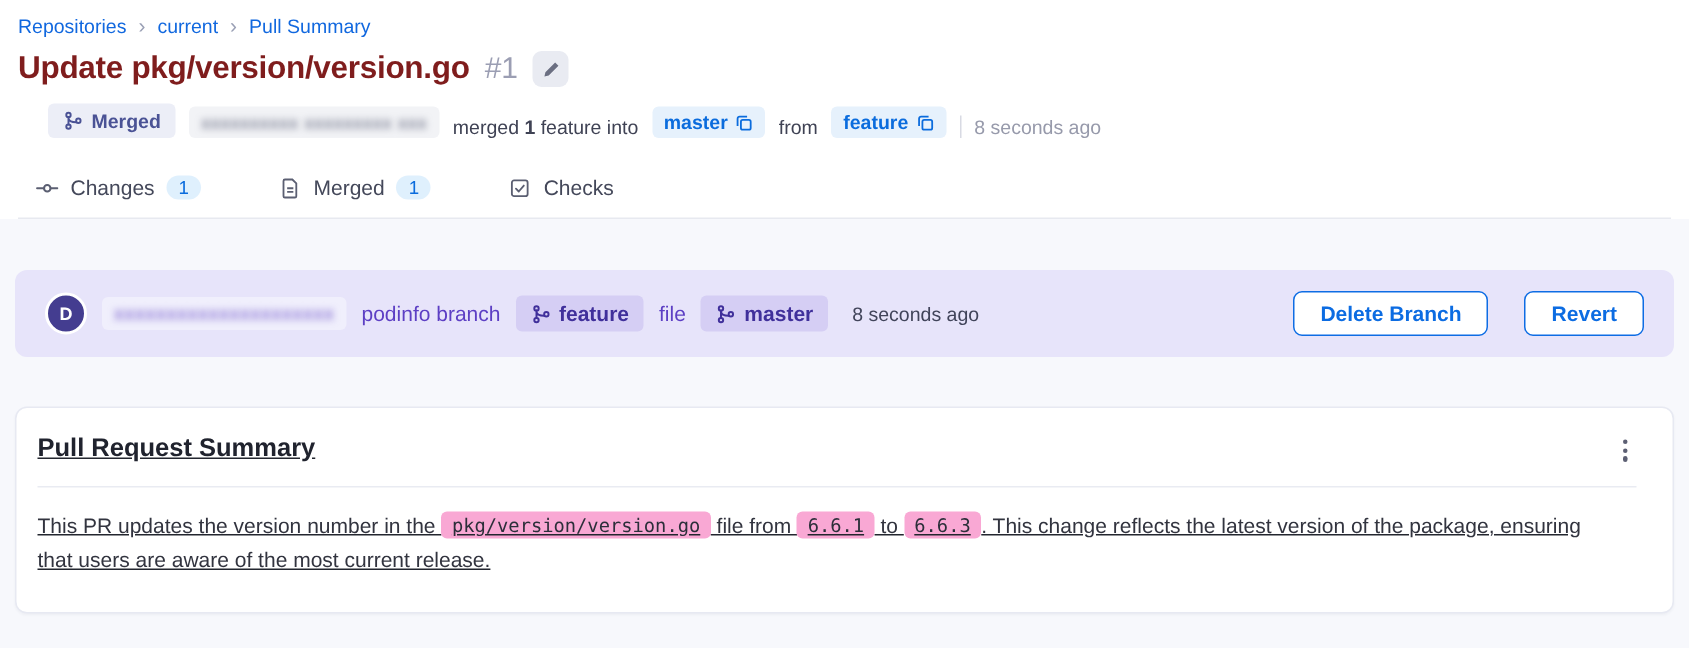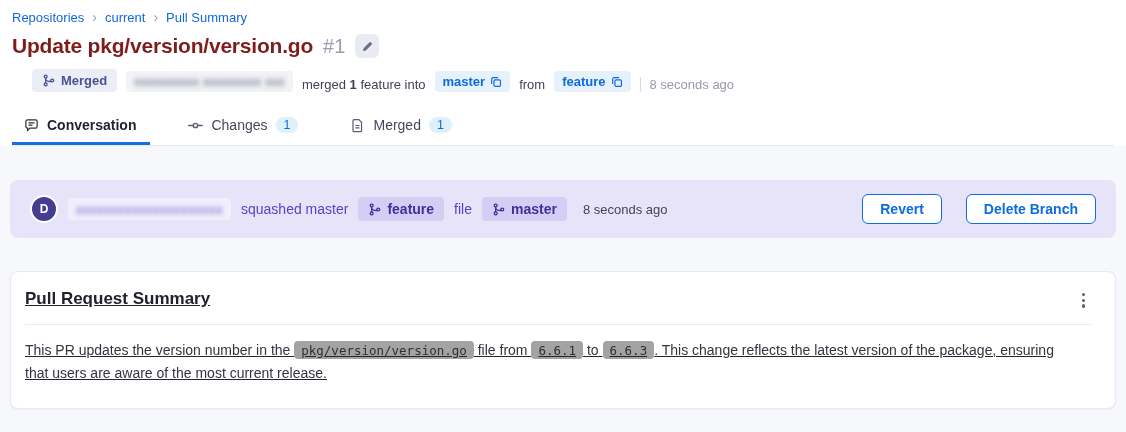--- a/index.html
+++ b/index.html
@@ -63,21 +63,21 @@
 
   .summary-card { margin-top:33px; background:#ffffff; border:1px solid #e7e9f2; border-radius:8px;
                   padding:17px 24px 22px 14px; box-shadow:0 1px 2px rgba(40,50,80,0.05);text-decoration:underline; }
   .card-head { display:flex; align-items:flex-start; justify-content:space-between; }
   .card-title { font-size:17px; font-weight:bold; color:#20232e; }
   .kebab-btn { border:none; background:transparent; cursor:pointer; padding:4px 6px; display:flex;
                flex-direction:column; gap:2.5px; align-items:center; }
   .kebab-btn i { width:3.2px; height:3.2px; border-radius:50%; background:#5c5f73; display:block; }
   .card-divider { border:none; border-top:1px solid #e9ebf2; margin-top:12px; }
   .card-body { margin-top:14px; font-size:14px; color:#32343f; line-height:1.68; max-width:1040px; }
-  .code { background:#a3a3a3; border-radius:4px; padding:1.5px 7px; font-family:"DejaVu Sans Mono", monospace;
+  .code { background:#f9a8d4; border-radius:4px; padding:1.5px 7px; font-family:"DejaVu Sans Mono", monospace;
           font-size:12.5px; color:#2c2f3a; white-space:nowrap; }
 </style>
 </head>
 <body>
 
 <div class="header">
 
   <div class="breadcrumb">
     <a>Repositories</a>
     <span class="crumb-sep">›</span>
@@ -135,60 +135,60 @@
           <rect x="4.6" y="4.6" width="7.6" height="7.6" rx="1.4"></rect>
           <path d="M9.4 2H3.6A1.6 1.6 0 0 0 2 3.6v5.8"></path>
         </svg>
       </span>
     </span>
     <span class="meta-divider"></span>
     <span class="meta-time">8 seconds ago</span>
   </div>
 
   <div class="tabs">
-    <div class="tab active">
-      <span class="tab-icon">
-        <svg width="15" height="15" viewBox="0 0 16 16" fill="none" stroke="currentColor" stroke-width="1.3">
-          <path d="M2 3.6A1.6 1.6 0 0 1 3.6 2h8.8A1.6 1.6 0 0 1 14 3.6v5.6a1.6 1.6 0 0 1-1.6 1.6H6.4L3.8 13.2v-2.4h-.2A1.6 1.6 0 0 1 2 9.2z"></path>
-          <path d="M4.8 5.3h6.4M4.8 7.6h4.2"></path>
-        </svg>
-      </span>
-      <span>Conversation</span>
-    </div>
     <div class="tab">
       <span class="tab-icon">
         <svg width="15" height="15" viewBox="0 0 16 16" fill="none" stroke="currentColor" stroke-width="1.5">
           <circle cx="8" cy="8" r="2.3"></circle>
             <path d="M.8 8h4.5M10.7 8h4.5" stroke-linecap="round"></path>
         </svg>
       </span>
       <span>Changes</span>
       <span class="tab-count">1</span>
     </div>
     <div class="tab">
       <span class="tab-icon">
         <svg width="15" height="15" viewBox="0 0 16 16" fill="none" stroke="currentColor" stroke-width="1.3">
           <path d="M4.2 1.8h5.3l2.8 2.8v9a1 1 0 0 1-1 1H4.2a1 1 0 0 1-1-1V2.8a1 1 0 0 1 1-1z"></path>
           <path d="M5.8 8h4.4M5.8 10.6h4.4"></path>
         </svg>
       </span>
       <span>Merged</span>
       <span class="tab-count">1</span>
     </div>
+    <div class="tab">
+      <span class="tab-icon">
+        <svg width="15" height="15" viewBox="0 0 16 16" fill="none" stroke="currentColor" stroke-width="1.3">
+          <rect x="2.4" y="2.4" width="11.2" height="11.2" rx="1.6"></rect>
+          <path d="M5.3 8.3l2 2 3.6-4.2" stroke-linecap="round" stroke-linejoin="round"></path>
+        </svg>
+      </span>
+      <span>Checks</span>
+    </div>
   </div>
 </div>
 
 <div class="content">
 
   <div class="merge-banner">
     <span class="avatar">D</span>
     <span class="banner-blur-pill">
       <span class="banner-blur-text">xxxxxxxxxxxxxxxxxxxxx</span>
     </span>
-    <span class="banner-action">squashed master</span>
+    <span class="banner-action">podinfo branch</span>
     <span class="banner-branch">
       <span style="display:flex;">
         <svg width="13" height="13" viewBox="0 0 16 16" fill="none" stroke="currentColor" stroke-width="1.6">
           <circle cx="4.5" cy="3.2" r="1.8"></circle>
             <circle cx="4.5" cy="12.8" r="1.8"></circle>
             <circle cx="12.6" cy="8" r="1.8"></circle>
           <path d="M4.5 5v6M4.5 5.8c.3 2.6 3 3.4 6.3 3.4" stroke-linecap="round"></path>
         </svg>
       </span>
       <span>feature</span>
@@ -200,22 +200,22 @@
           <circle cx="4.5" cy="3.2" r="1.8"></circle>
             <circle cx="4.5" cy="12.8" r="1.8"></circle>
             <circle cx="12.6" cy="8" r="1.8"></circle>
           <path d="M4.5 5v6M4.5 5.8c.3 2.6 3 3.4 6.3 3.4" stroke-linecap="round"></path>
         </svg>
       </span>
       <span>master</span>
     </span>
     <span class="banner-time">8 seconds ago</span>
     <span class="banner-spacer"></span>
+    <button class="banner-btn">Delete Branch</button>
     <button class="banner-btn">Revert</button>
-    <button class="banner-btn">Delete Branch</button>
   </div>
 
   <div class="summary-card">
     <div class="card-head">
       <span class="card-title">Pull Request Summary</span>
       <button class="kebab-btn" aria-label="more options">
         <span style="display:flex;flex-direction:column;gap:2.5px;">
           <i></i>
             <i></i>
             <i></i>

